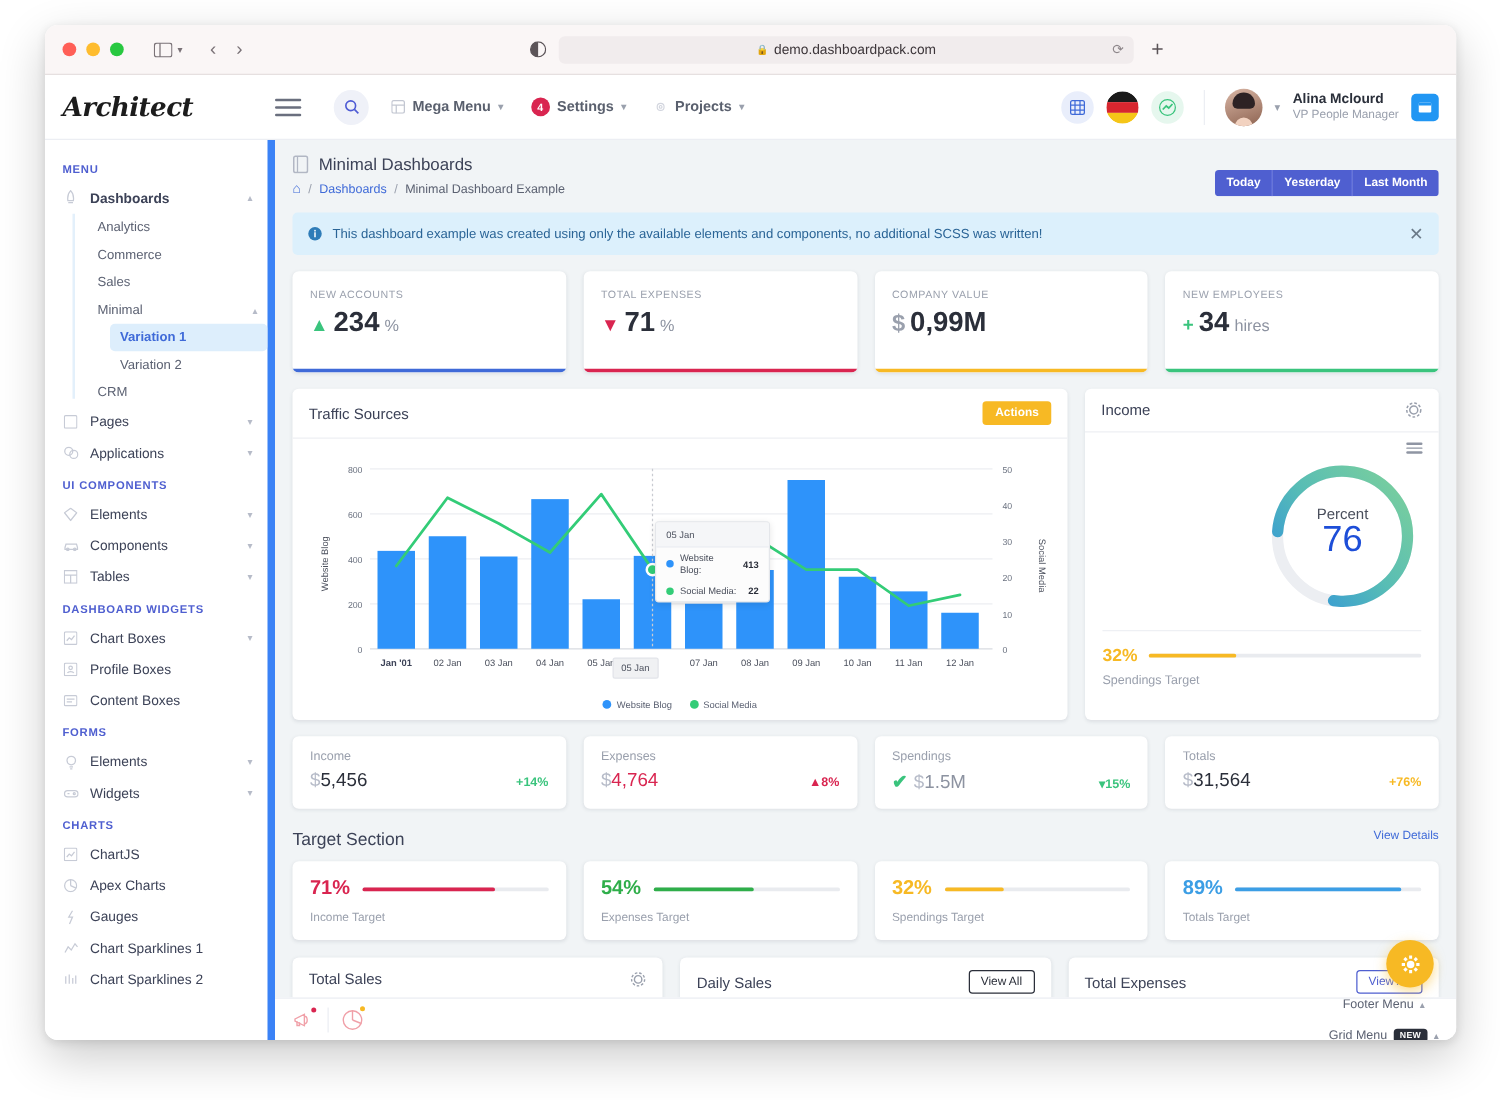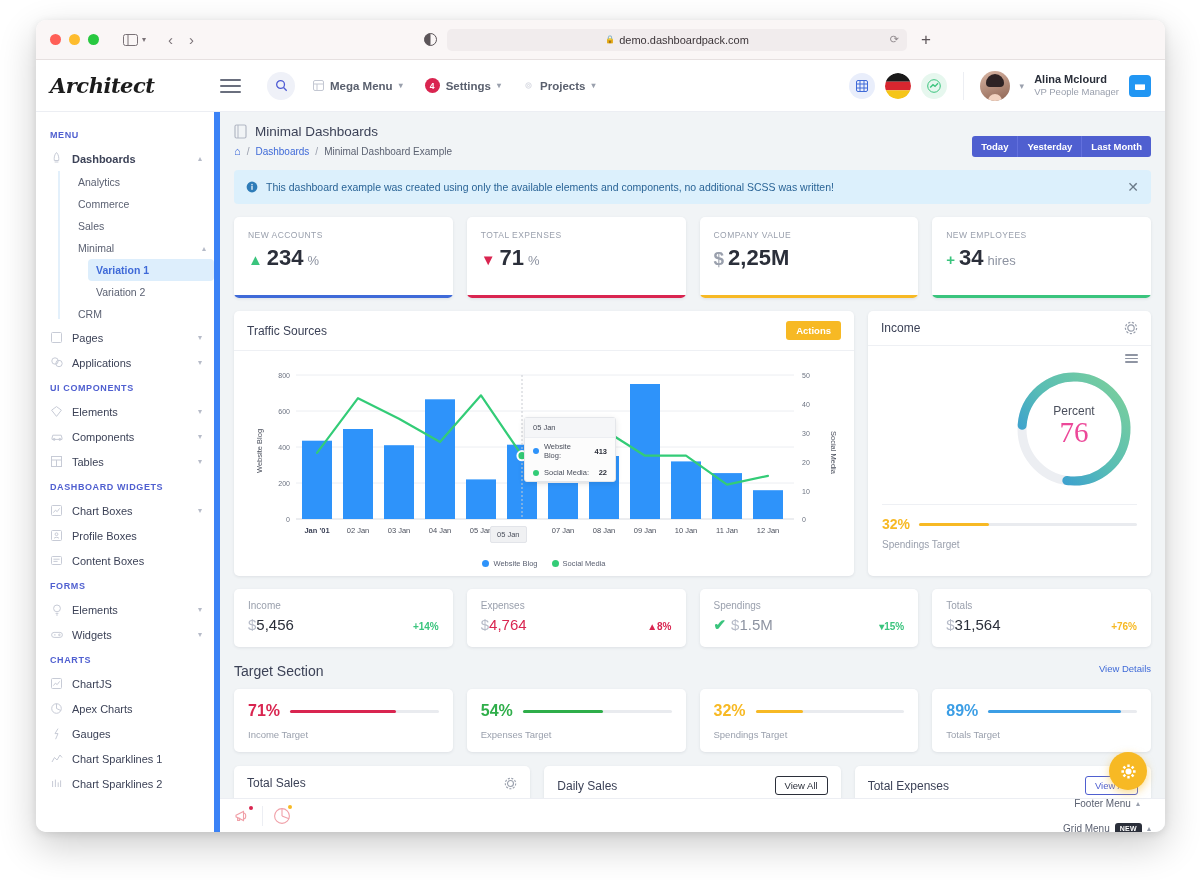--- a/index.html
+++ b/index.html
@@ -219,21 +219,21 @@
   .chart-legend .li { display: flex; align-items: center; gap: 4px; }
   .chart-legend .d { width: 7px; height: 7px; border-radius: 50%; }
 
   
   .donutwrap { padding: 10px 14px 12px; position: relative; }
   .burger { position: absolute; right: 13px; top: 8px; display: flex; flex-direction: column; gap: 2px; cursor: pointer; }
   .burger span { width: 13px; height: 1.6px; background: #8f95a3; border-radius: 1px; }
   .donut { display: flex; justify-content: flex-end; margin-top: 10px; }
   .donut-center { text-align: center; }
   .donut-center .pl { font-size: 12px; color: #4a4f5c; }
-  .donut-center .pv { font-size: 29px; color: #ec4899; margin-top: -2px; font-family: Liberation Serif, serif; }
+  .donut-center .pv { font-size: 29px; color: #1d4ed8; margin-top: -2px; }
   .spend { border-top: 1px solid #eef0f4; margin-top: 12px; padding-top: 11px; }
   .spend-row { display: flex; align-items: center; gap: 9px; }
   .spend-row .pct { font-size: 14px; font-weight: 700; color: #f7b924; }
   .spend-row .track { flex: 1; height: 3px; background: #e9ebef; border-radius: 2px; position: relative; }
   .spend-row .fill { position: absolute; left: 0; top: 0; bottom: 0; background: #f7b924; border-radius: 2px; }
   .spend .cap { font-size: 10px; color: #9aa0ad; margin-top: 7px; }
 
   
   .midcard { flex: 1; padding: 11px 14px 13px; }
   .midcard .lbl { font-size: 10px; color: #9aa0ad; }
@@ -669,21 +669,21 @@
                 <span class="arrow" style="color:#d92550">▼</span>
                 <span>71</span>
                 <span class="unit">%</span>
               </div>
               <div class="bar" style="background:#d92550"></div>
             </div>
             <div class="card statcard">
               <div class="lbl">COMPANY VALUE</div>
               <div class="val">
                 <span class="sym" style="color:#9aa0ad">$</span>
-                <span>2,25M</span>
+                <span>0,99M</span>
               </div>
               <div class="bar" style="background:#f7b924"></div>
             </div>
             <div class="card statcard">
               <div class="lbl">NEW EMPLOYEES</div>
               <div class="val">
                 <span class="arrow" style="color:#3ac47d">+</span>
                 <span>34</span>
                 <span class="unit">hires</span>
               </div>

